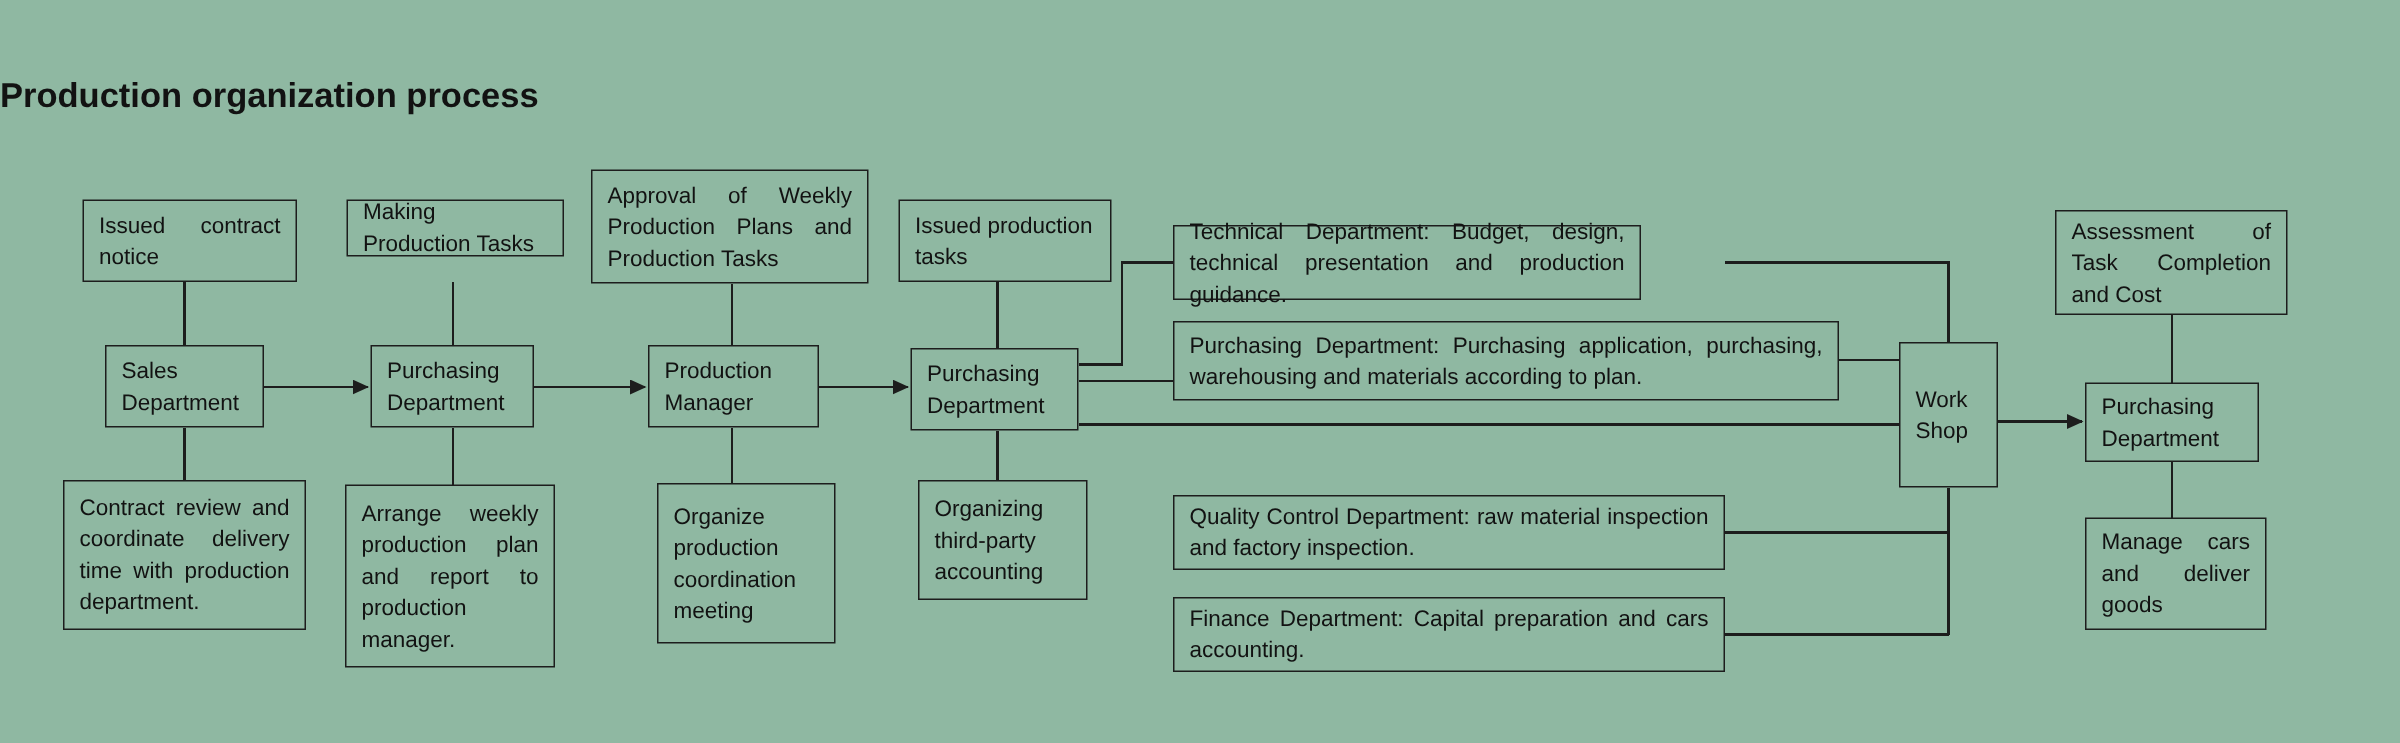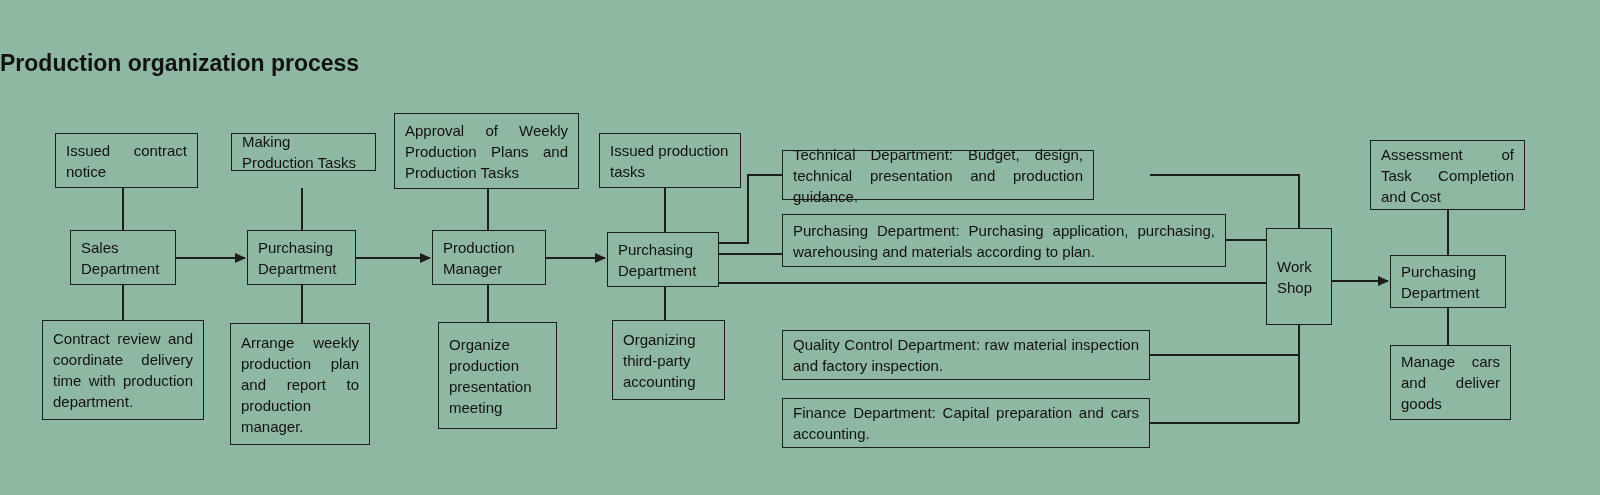--- a/index.html
+++ b/index.html
@@ -135,21 +135,21 @@
   <span class="node-text">Purchasing Department</span>
 </div>
 
 <div class="node justify" style="left:42px;top:320px;width:162px;height:100px">
   <span class="node-text">Contract review and coordinate delivery time with production department.</span>
 </div>
 <div class="node justify" style="left:230px;top:323px;width:140px;height:122px">
   <span class="node-text">Arrange weekly production plan and report to production manager.</span>
 </div>
 <div class="node" style="left:438px;top:322px;width:119px;height:107px">
-  <span class="node-text">Organize production presentation meeting</span>
+  <span class="node-text">Organize production coordination meeting</span>
 </div>
 <div class="node" style="left:612px;top:320px;width:113px;height:80px">
   <span class="node-text">Organizing third-party accounting</span>
 </div>
 <div class="node justify" style="left:1390px;top:345px;width:121px;height:75px">
   <span class="node-text">Manage cars and deliver goods</span>
 </div>
 
 <div class="node justify" style="left:782px;top:150px;width:312px;height:50px">
   <span class="node-text">Technical Department: Budget, design, technical presentation and production guidance.</span>

